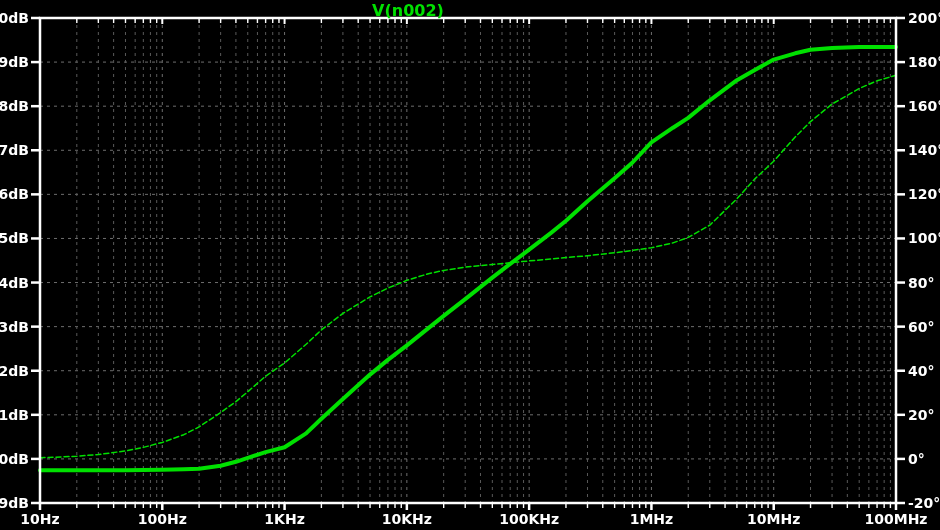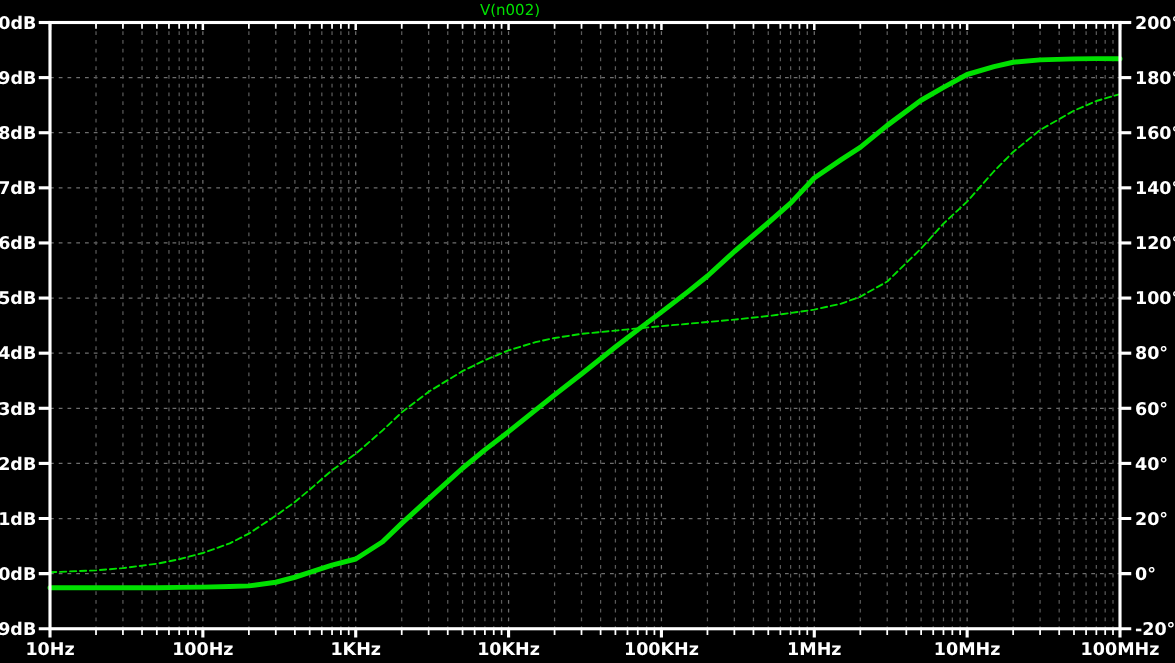--- a/index.html
+++ b/index.html
@@ -1,19 +1,19 @@
 <!DOCTYPE html>
 <html><head>
 <meta charset="utf-8">
 <style>
   html,body{margin:0;padding:0;background:#000;}
   #stage{position:relative;width:940px;height:530px;background:#000;overflow:hidden;
          font-family:"DejaVu Sans","Liberation Sans",sans-serif;}
   #plot-title{position:absolute;left:0;top:1px;width:816px;text-align:center;
-              font-size:12px;font-weight:normal;color:#00e000;letter-spacing:0px;}
+              font-size:16px;font-weight:bold;color:#00e000;letter-spacing:0px;}
   svg text{font-family:"DejaVu Sans","Liberation Sans",sans-serif;font-weight:bold;
            font-size:14px;fill:#ffffff;}
 </style>
 </head>
 <body>
 
 <div id="stage">
   <div id="plot-title">V(n002)</div>
   <svg id="plot" width="940" height="530">
       <line x1="40" y1="62.09090909090909" x2="896" y2="62.09090909090909" stroke="#6e6e6e" stroke-width="1" stroke-dasharray="3 4"></line>

